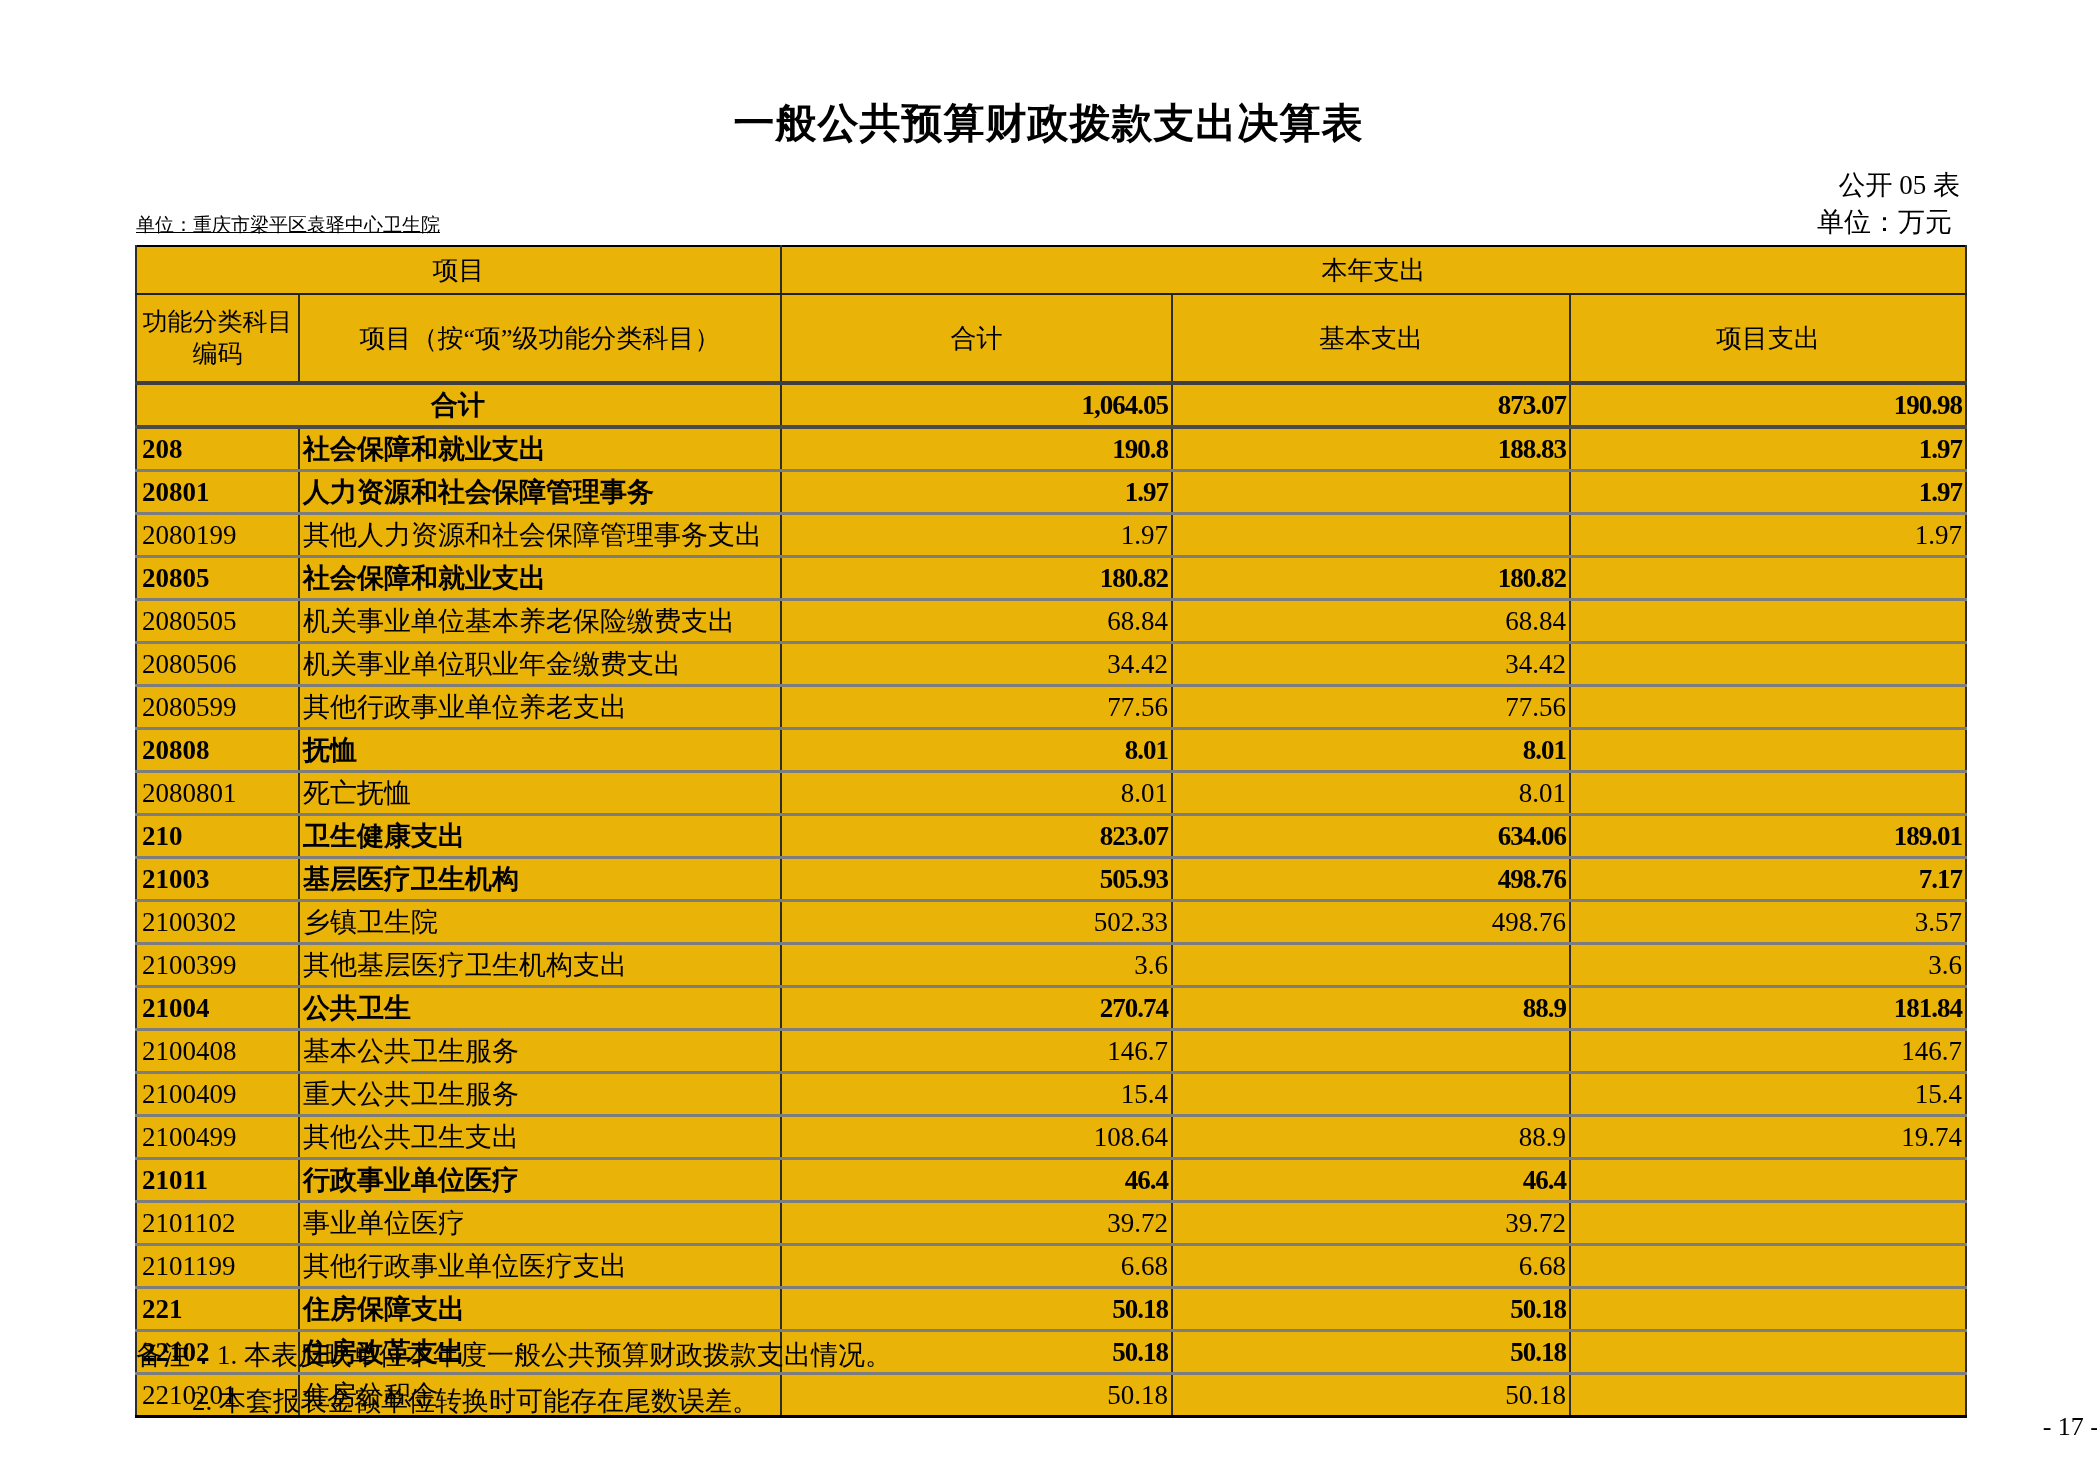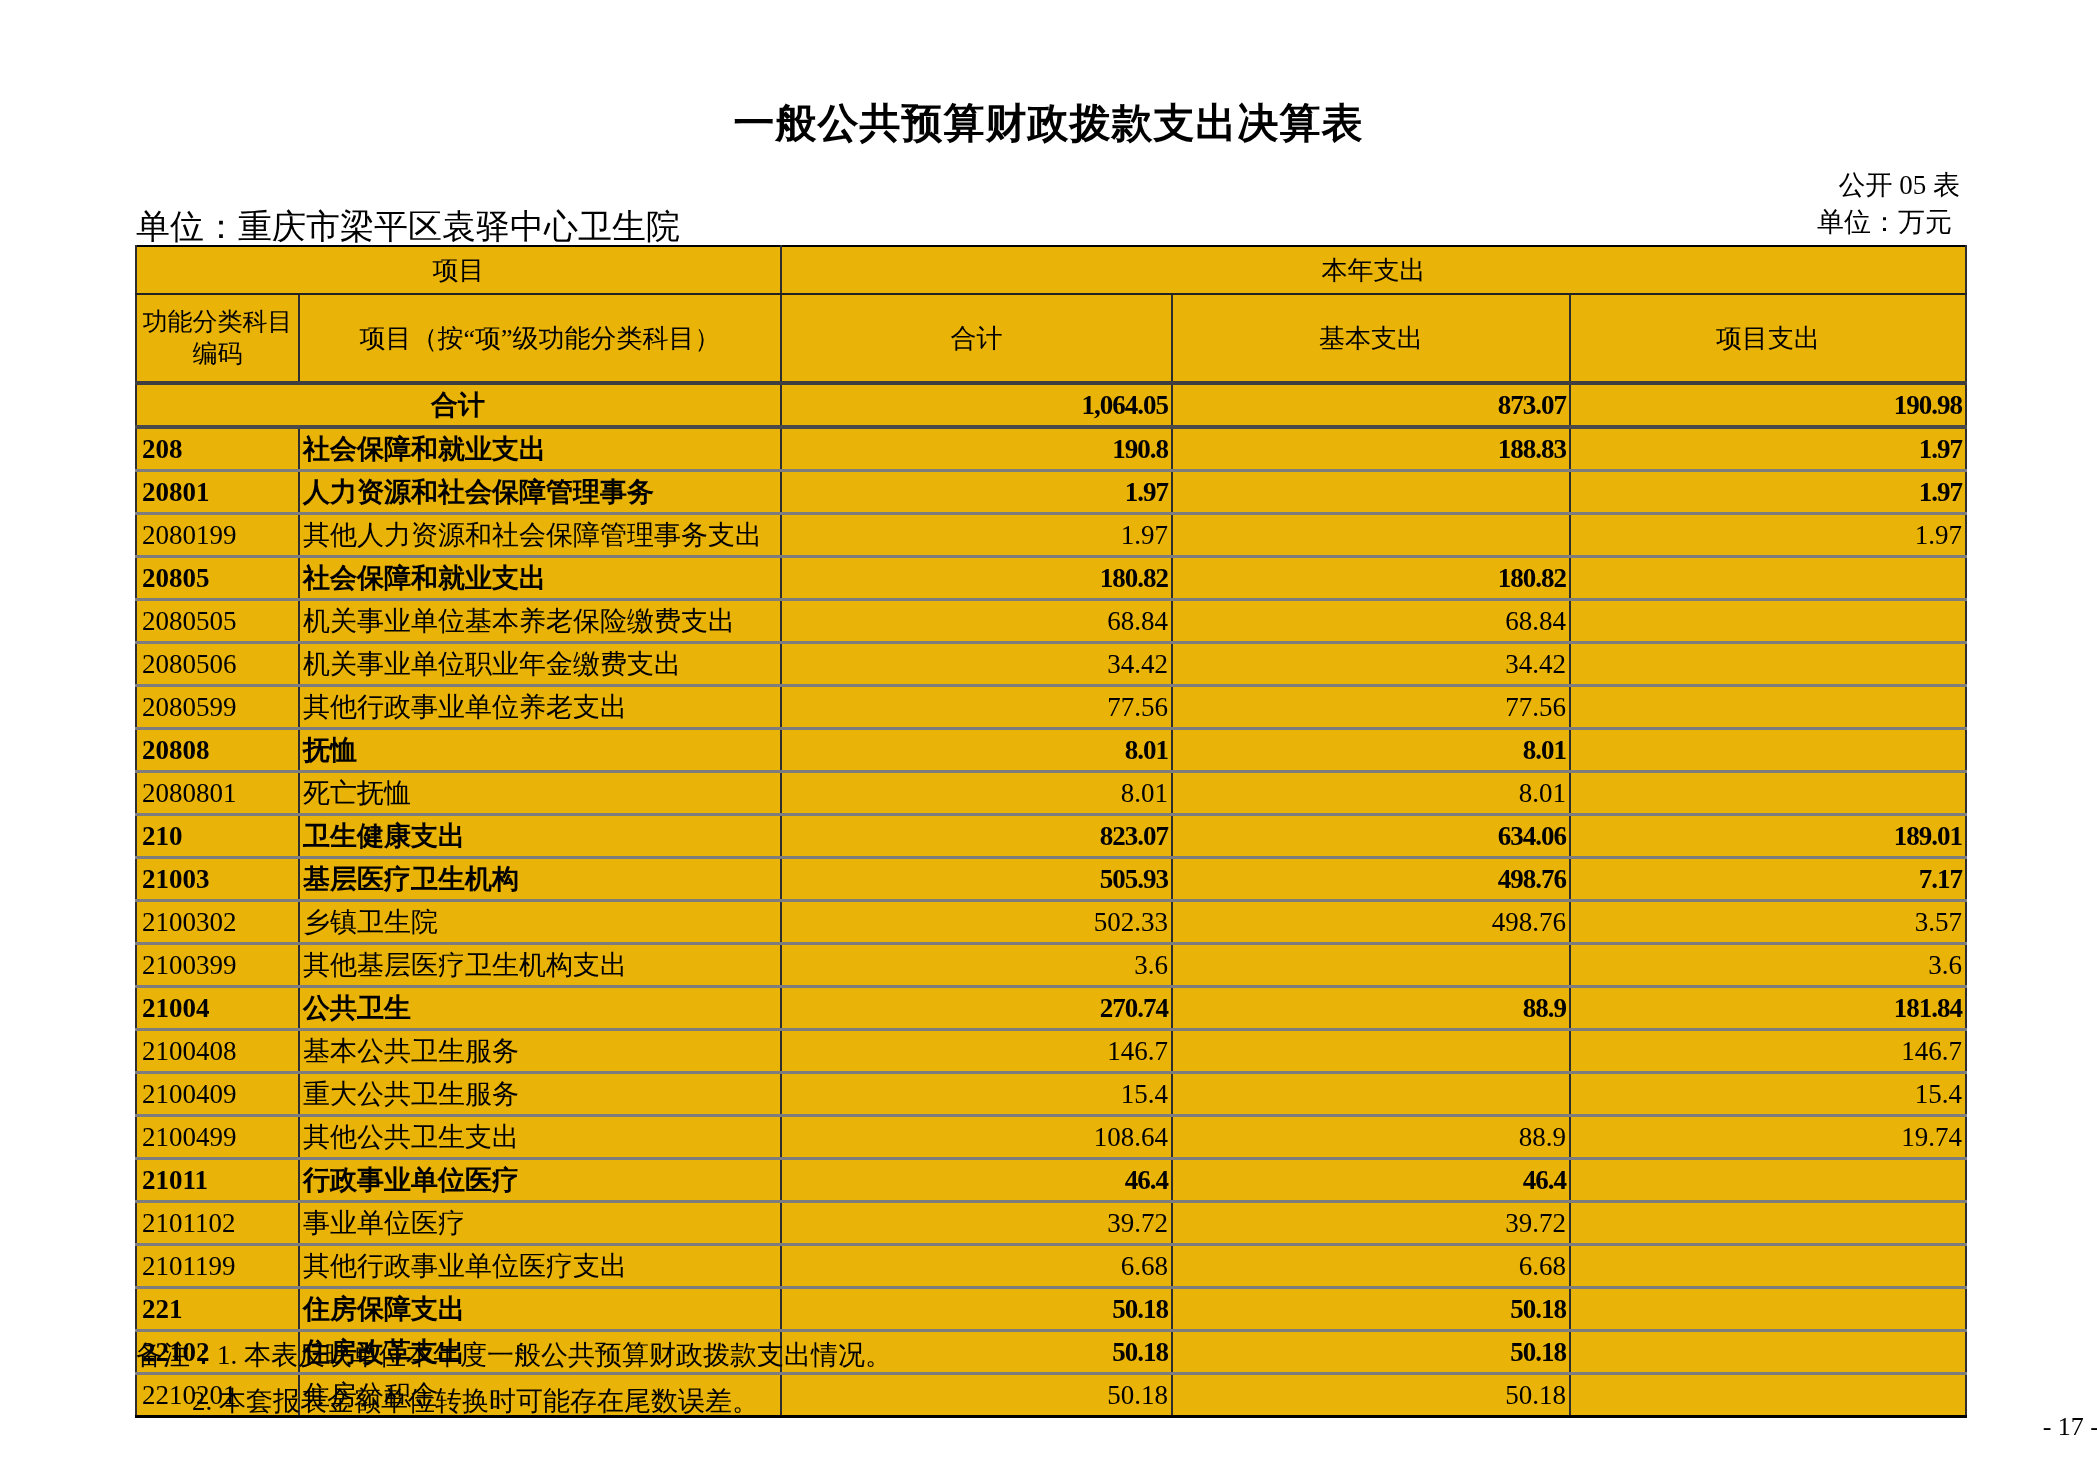--- a/index.html
+++ b/index.html
@@ -10,21 +10,21 @@
   }
   .page { position: relative; width: 2097px; height: 1472px; overflow: hidden; background: #fff; }
 
   .title {
     position: absolute; top: 96px; left: 0; width: 100%;
     text-align: center; font-size: 41px; font-weight: 700;
     font-family: "Liberation Sans", "DejaVu Sans", sans-serif;
     letter-spacing: 1px;
   }
   .table-code { position: absolute; top: 167px; right: 137px; font-size: 27px; }
-  .unit-left  { position: absolute; top: 204px; left: 136px;  font-size: 34px; }
+  .unit-left  { position: absolute; top: 212px; left: 136px;  font-size: 19px; text-decoration: underline; }
   .unit-right { position: absolute; top: 204px; right: 145px; font-size: 27px; }
 
   table.budget {
     position: absolute; top: 245px; left: 135px;
     width: 1830px; table-layout: fixed; border-collapse: collapse;
     border: 2px solid #000; border-bottom: 3px solid #000;
     background: #eab308;
   }
   col.c1 { width: 163px; } col.c2 { width: 482px; }
   col.c3 { width: 391px; } col.c4 { width: 398px; } col.c5 { width: 396px; }

